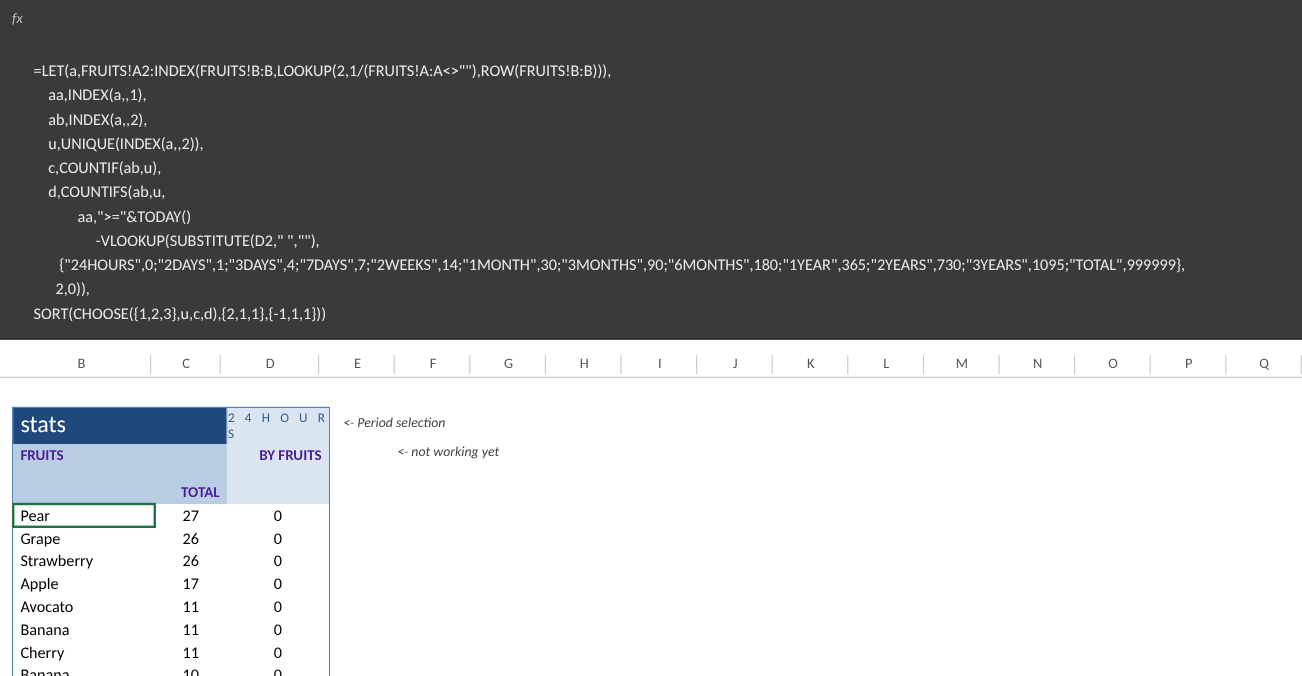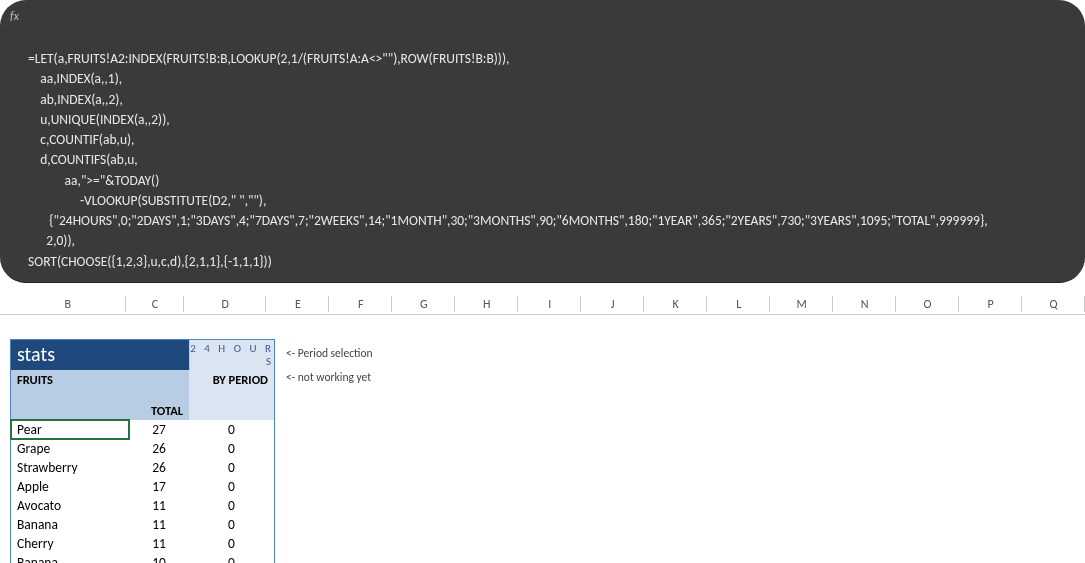--- a/index.html
+++ b/index.html
@@ -6,21 +6,20 @@
   body { font-family: Calibri, "Segoe UI", Arial, sans-serif; font-size: 13px; background: #fff; color: #000; }
 
   .formula-bar {
     background: #3a3a3a;
     color: #e8e8e8;
     padding: 8px 10px 10px 10px;
     display: flex;
     align-items: flex-start;
     gap: 8px;
     border-bottom: 1px solid #222;
-    border-radius: 26px;
   }
   .formula-bar .fx {
     color: #bbb;
     font-style: italic;
     font-size: 12px;
     padding-top: 1px;
     min-width: 10px;
   }
   .formula-bar .formula-text {
     white-space: pre;
@@ -79,51 +78,52 @@
     font-size: 20px;
     font-weight: normal;
     padding: 2px 6px 4px 6px;
     flex: 0 0 178px;
   }
   .stats-period {
     background: #dbe5f1;
     color: #376091;
     font-size: 11px;
     letter-spacing: 3px;
-    text-align: right;
+    text-align: left;
     flex: 1;
     display: flex;
     align-items: center;
     justify-content: center;
     border-left: 1px solid #b8cde4;
   }
-  .stats-head-row { display: flex; background: #b8cce4; color: #000000; font-weight: bold; font-size: 12.5px; }
+  .stats-head-row { display: flex; background: #b8cce4; color: #4c1d95; font-weight: bold; font-size: 12.5px; }
   .stats-head-row .c1 { flex: 0 0 118px; padding: 2px 6px; }
   .stats-head-row .c2 { flex: 0 0 60px; padding: 2px 6px; text-align: right; margin-top: 31px; }
   .stats-head-row .c3 { flex: 1; padding: 2px 6px; text-align: right; background: #dbe5f1; }
 
   .stats-row { display: flex; background: #fff; }
   .stats-row .c1 { flex: 0 0 118px; padding: 1px 6px; }
   .stats-row .c2 { flex: 0 0 60px; padding: 1px 6px; text-align: center; }
   .stats-row .c3 { flex: 1; padding: 1px 6px; text-align: center; }
 
   .stats-row.first .c1 {
     outline: 2px solid #217346;
     outline-offset: -1px;
   }
 
   .annot {
     display: inline-block;
     vertical-align: top;
     margin-left: 8px;
     font-size: 11.5px;
     color: #444;
+    font-style: italic;
   }
   .annot-line { height: 28px; display:flex; align-items:center; }
-  .annot-line2 { height: 21px; display:flex; align-items:center; }
+  .annot-line2 { height: 21px; display:flex; align-items:center;margin-left:45px; }
 </style>
 </head>
 <body>
 
 <div class="formula-bar">
   <div class="fx">fx</div>
   <div class="formula-text">=LET(a,FRUITS!A2:INDEX(FRUITS!B:B,LOOKUP(2,1/(FRUITS!A:A&lt;&gt;""),ROW(FRUITS!B:B))),
     aa,INDEX(a,,1),
     ab,INDEX(a,,2),
     u,UNIQUE(INDEX(a,,2)),
@@ -159,21 +159,21 @@
 <div class="sheet-area">
 
   <div class="stats-table">
     <div class="stats-title-row">
       <div class="stats-title">stats</div>
       <div class="stats-period">2 4 H O U R S</div>
     </div>
     <div class="stats-head-row">
       <div class="c1">FRUITS</div>
       <div class="c2">TOTAL</div>
-      <div class="c3">BY PERIOD</div>
+      <div class="c3">BY FRUITS</div>
     </div>
 
     <div class="stats-row first">
       <div class="c1">Pear</div>
       <div class="c2">27</div>
       <div class="c3">0</div>
     </div>
     <div class="stats-row">
       <div class="c1">Grape</div>
       <div class="c2">26</div>

